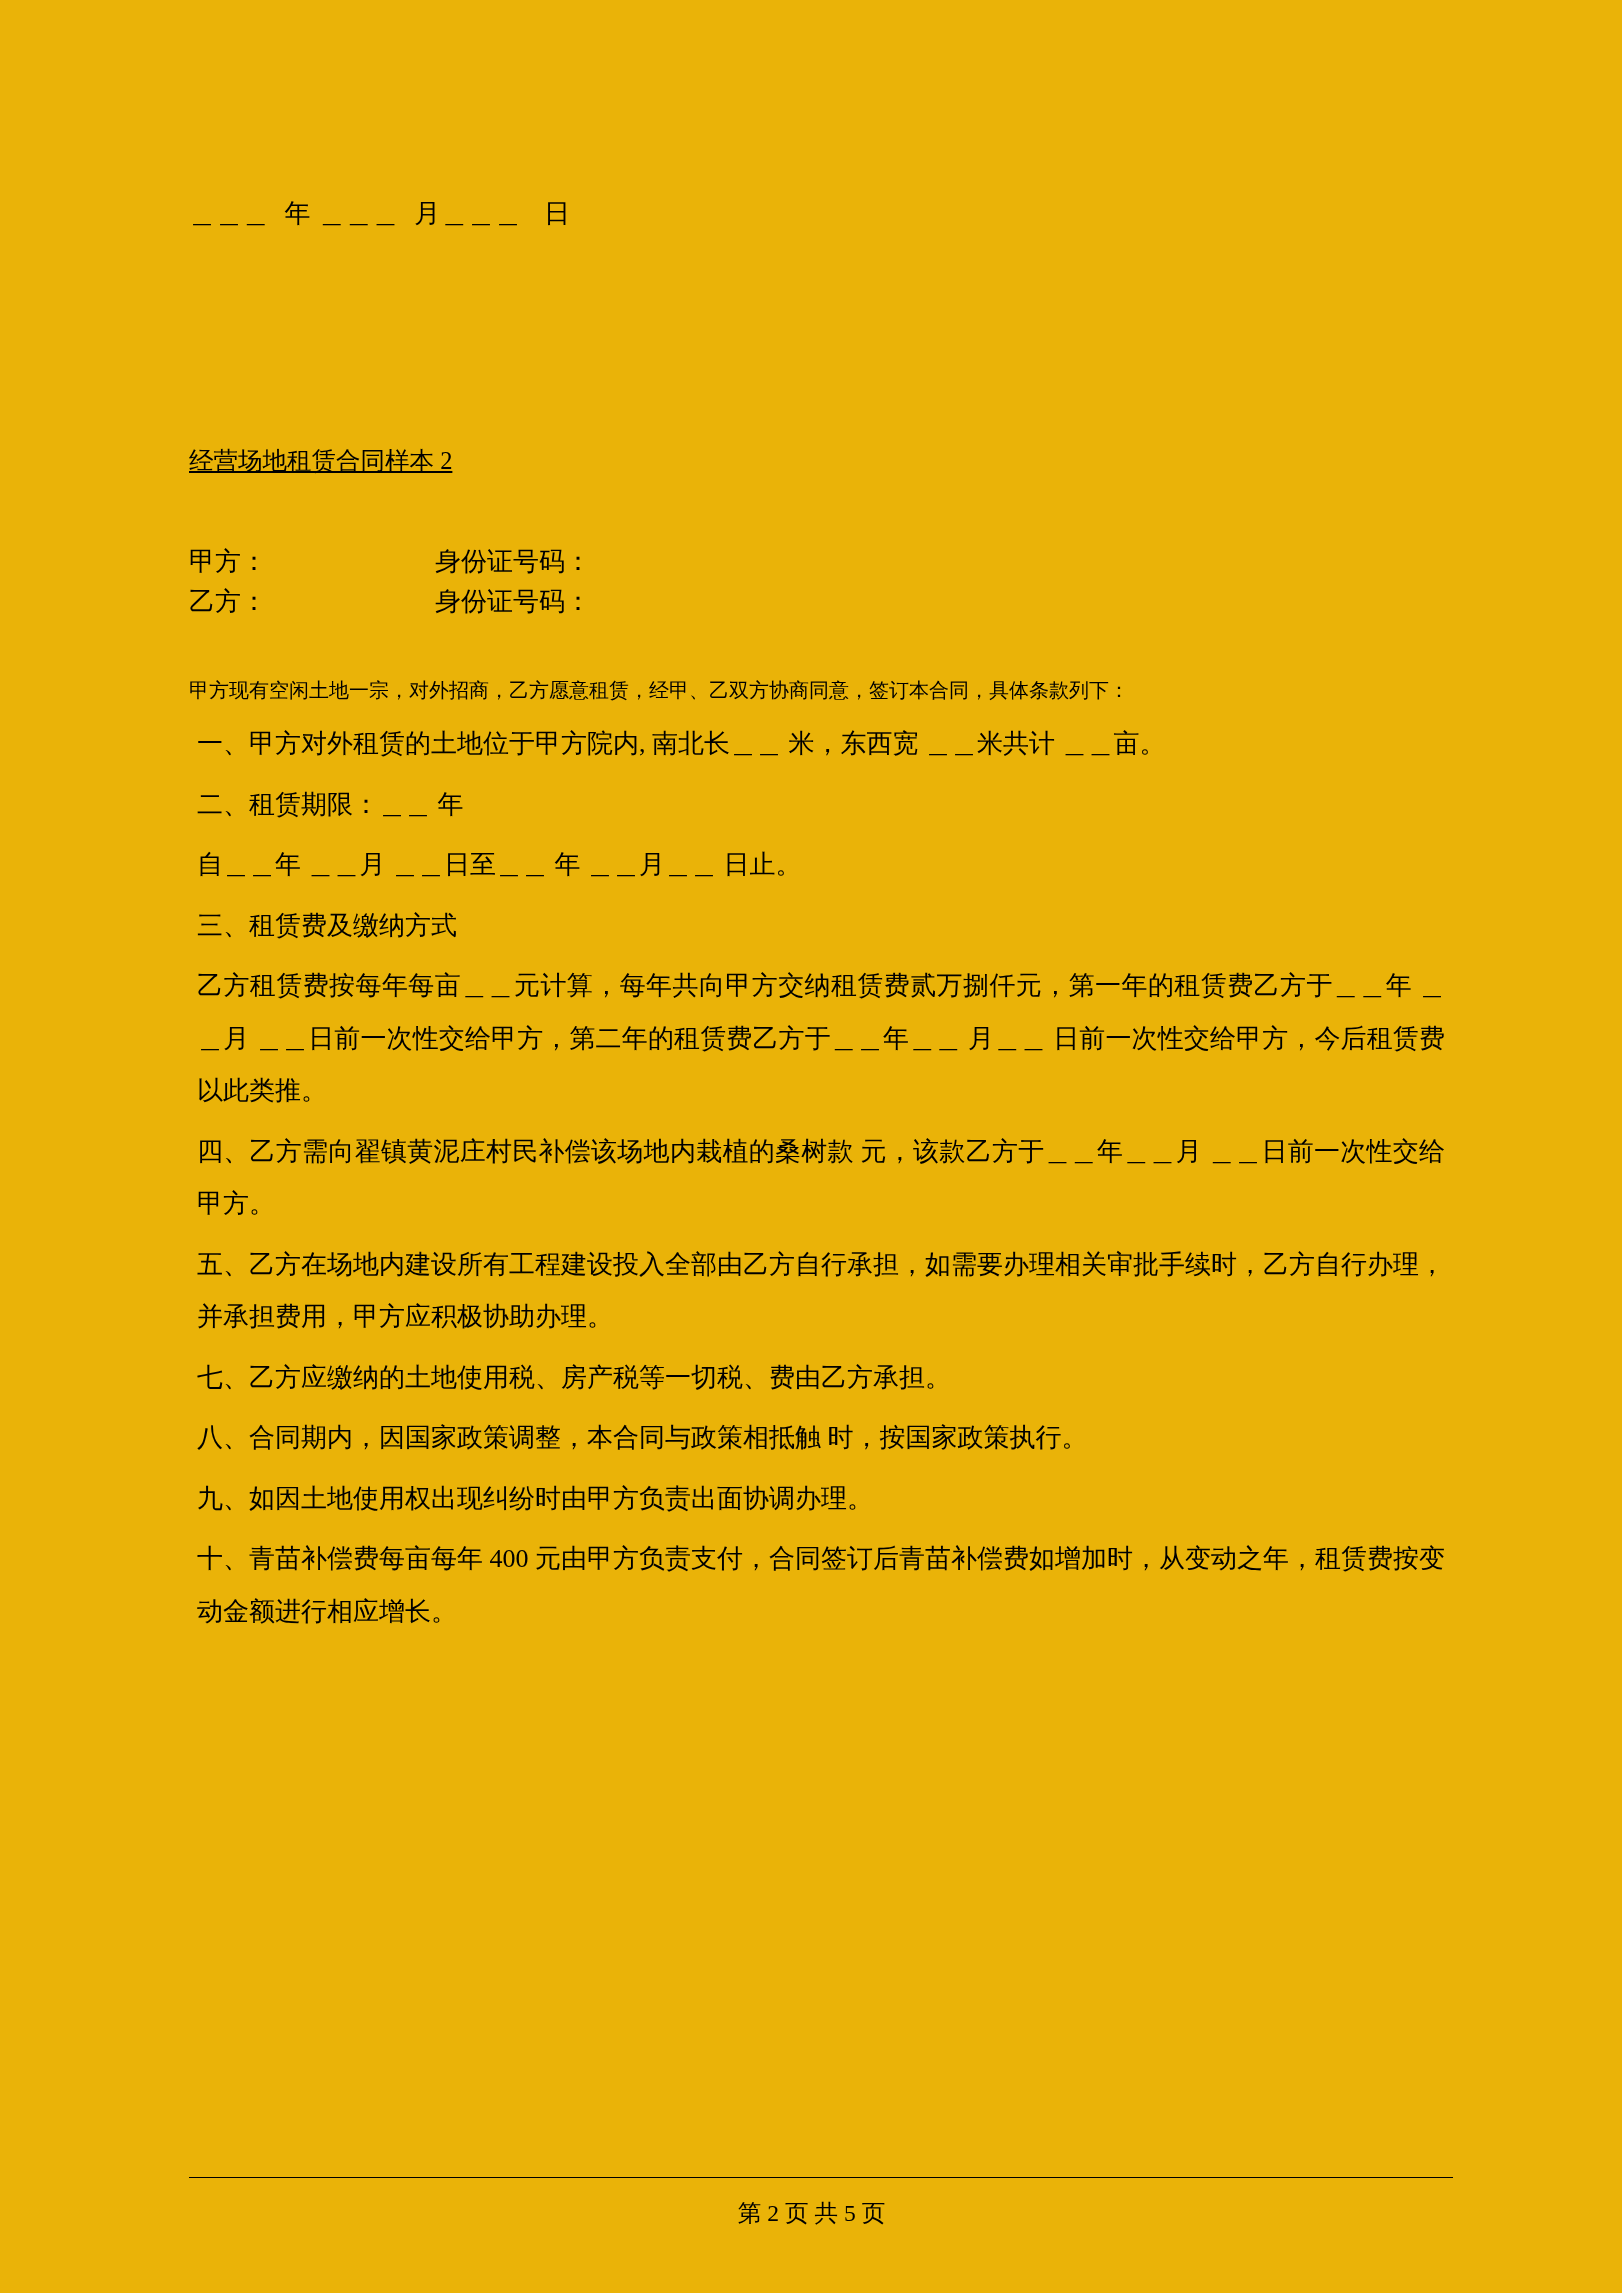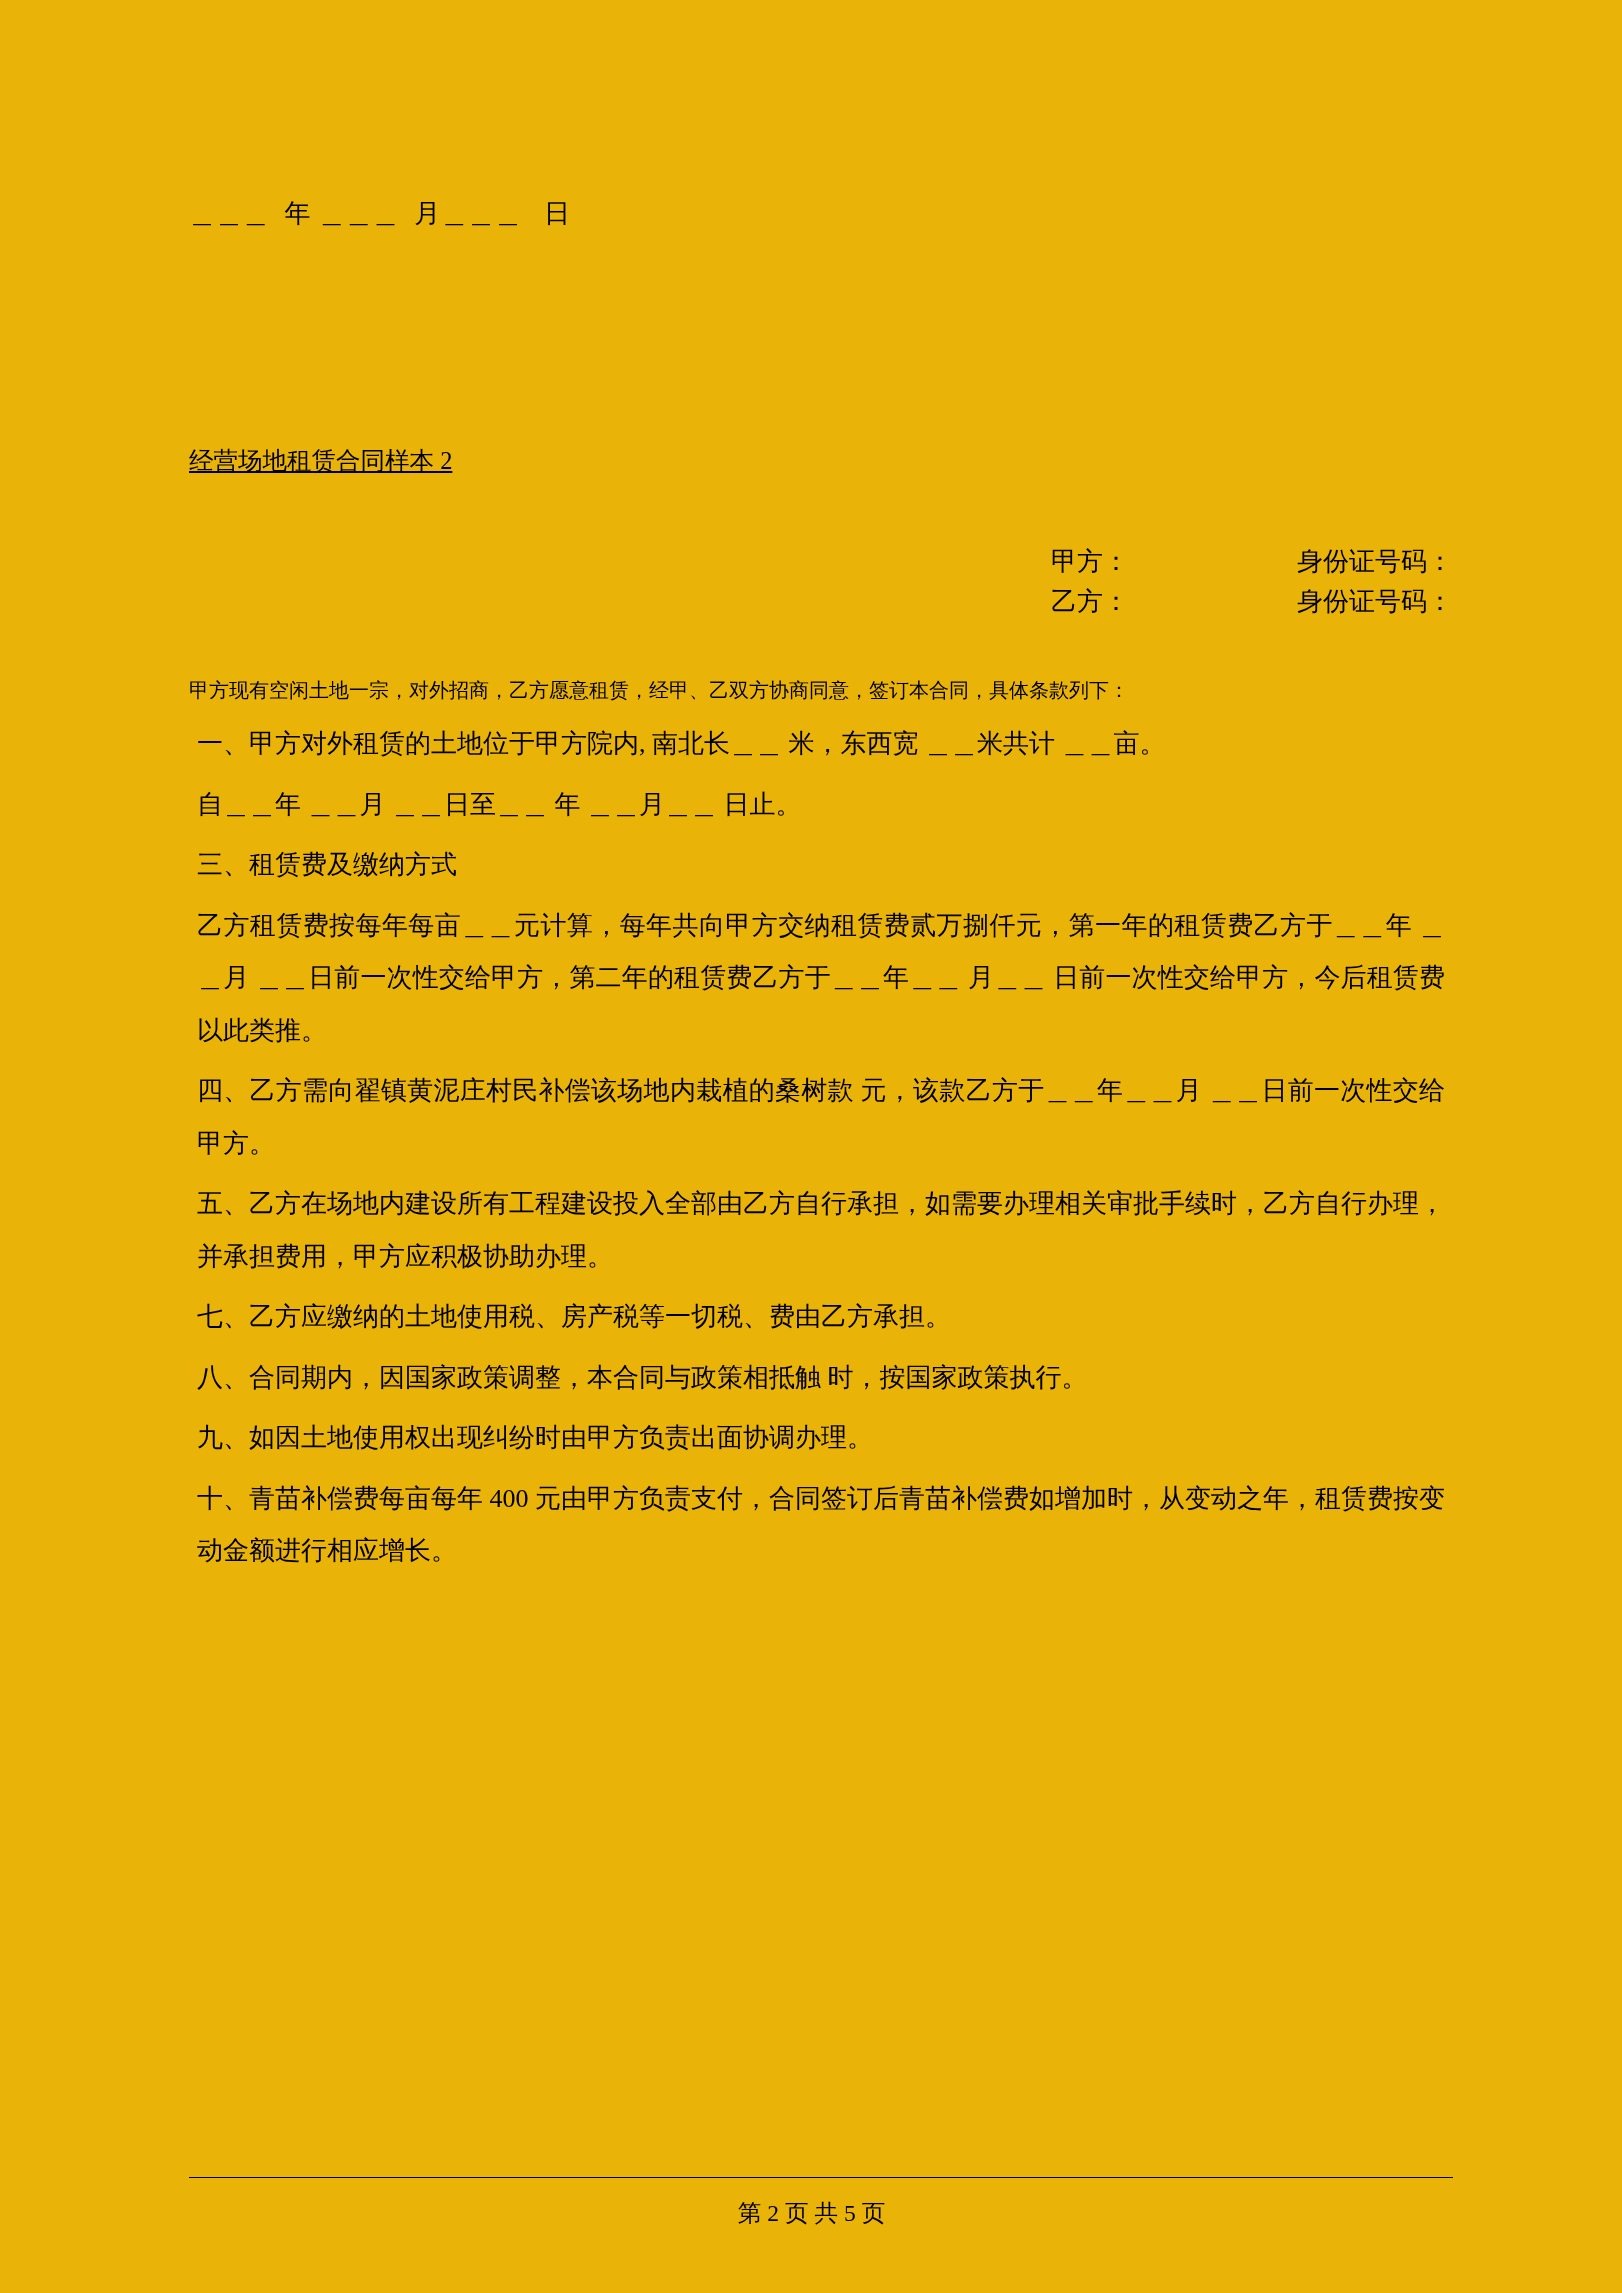--- a/index.html
+++ b/index.html
@@ -42,21 +42,20 @@
     text-decoration: underline;
   }
   .spacer-2 { height: 62px; }
   .party-block {
     font-size: 26px;
     line-height: 1.55;
   }
   .party-row {
     display: flex;
     white-space: pre;
-    justify-content: flex-end;
   }
   .party-label {
     width: 246px;
     flex: 0 0 246px;
   }
   .spacer-3 { height: 47px; }
   .para {
     font-size: 20px;
     line-height: 2.02;
     text-align: justify;
@@ -112,20 +111,21 @@
         <span class="party-label">乙方：</span>
         <span>身份证号码：</span>
       </div>
     </div>
 
     <div class="spacer-3"></div>
 
     <p class="para">甲方现有空闲土地一宗，对外招商，乙方愿意租赁，经甲、乙双方协商同意，签订本合同，具体条款列下：</p>
 
     <p class="clause"><span class="clause-num">一、</span><span>甲方对外租赁的土地位于甲方院内, 南北长＿＿ 米，东西宽 ＿＿米共计 ＿＿亩。</span></p>
+    <p class="clause"><span class="clause-num">二、</span><span>租赁期限：＿＿ 年</span></p>
     <p class="clause"><span class="clause-num"></span><span>自＿＿年 ＿＿月 ＿＿日至＿＿ 年 ＿＿月＿＿ 日止。</span></p>
     <p class="clause"><span class="clause-num">三、</span><span>租赁费及缴纳方式</span></p>
     <p class="clause"><span class="clause-num"></span><span>乙方租赁费按每年每亩＿＿元计算，每年共向甲方交纳租赁费贰万捌仟元，第一年的租赁费乙方于＿＿年 ＿＿月 ＿＿日前一次性交给甲方，第二年的租赁费乙方于＿＿年＿＿ 月＿＿ 日前一次性交给甲方，今后租赁费以此类推。</span></p>
     <p class="clause"><span class="clause-num">四、</span><span>乙方需向翟镇黄泥庄村民补偿该场地内栽植的桑树款 元，该款乙方于＿＿年＿＿月 ＿＿日前一次性交给甲方。</span></p>
     <p class="clause"><span class="clause-num">五、</span><span>乙方在场地内建设所有工程建设投入全部由乙方自行承担，如需要办理相关审批手续时，乙方自行办理，并承担费用，甲方应积极协助办理。</span></p>
     <p class="clause"><span class="clause-num">七、</span><span>乙方应缴纳的土地使用税、房产税等一切税、费由乙方承担。</span></p>
     <p class="clause"><span class="clause-num">八、</span><span>合同期内，因国家政策调整，本合同与政策相抵触 时，按国家政策执行。</span></p>
     <p class="clause"><span class="clause-num">九、</span><span>如因土地使用权出现纠纷时由甲方负责出面协调办理。</span></p>
     <p class="clause"><span class="clause-num">十、</span><span>青苗补偿费每亩每年 400 元由甲方负责支付，合同签订后青苗补偿费如增加时，从变动之年，租赁费按变动金额进行相应增长。</span></p>
 

